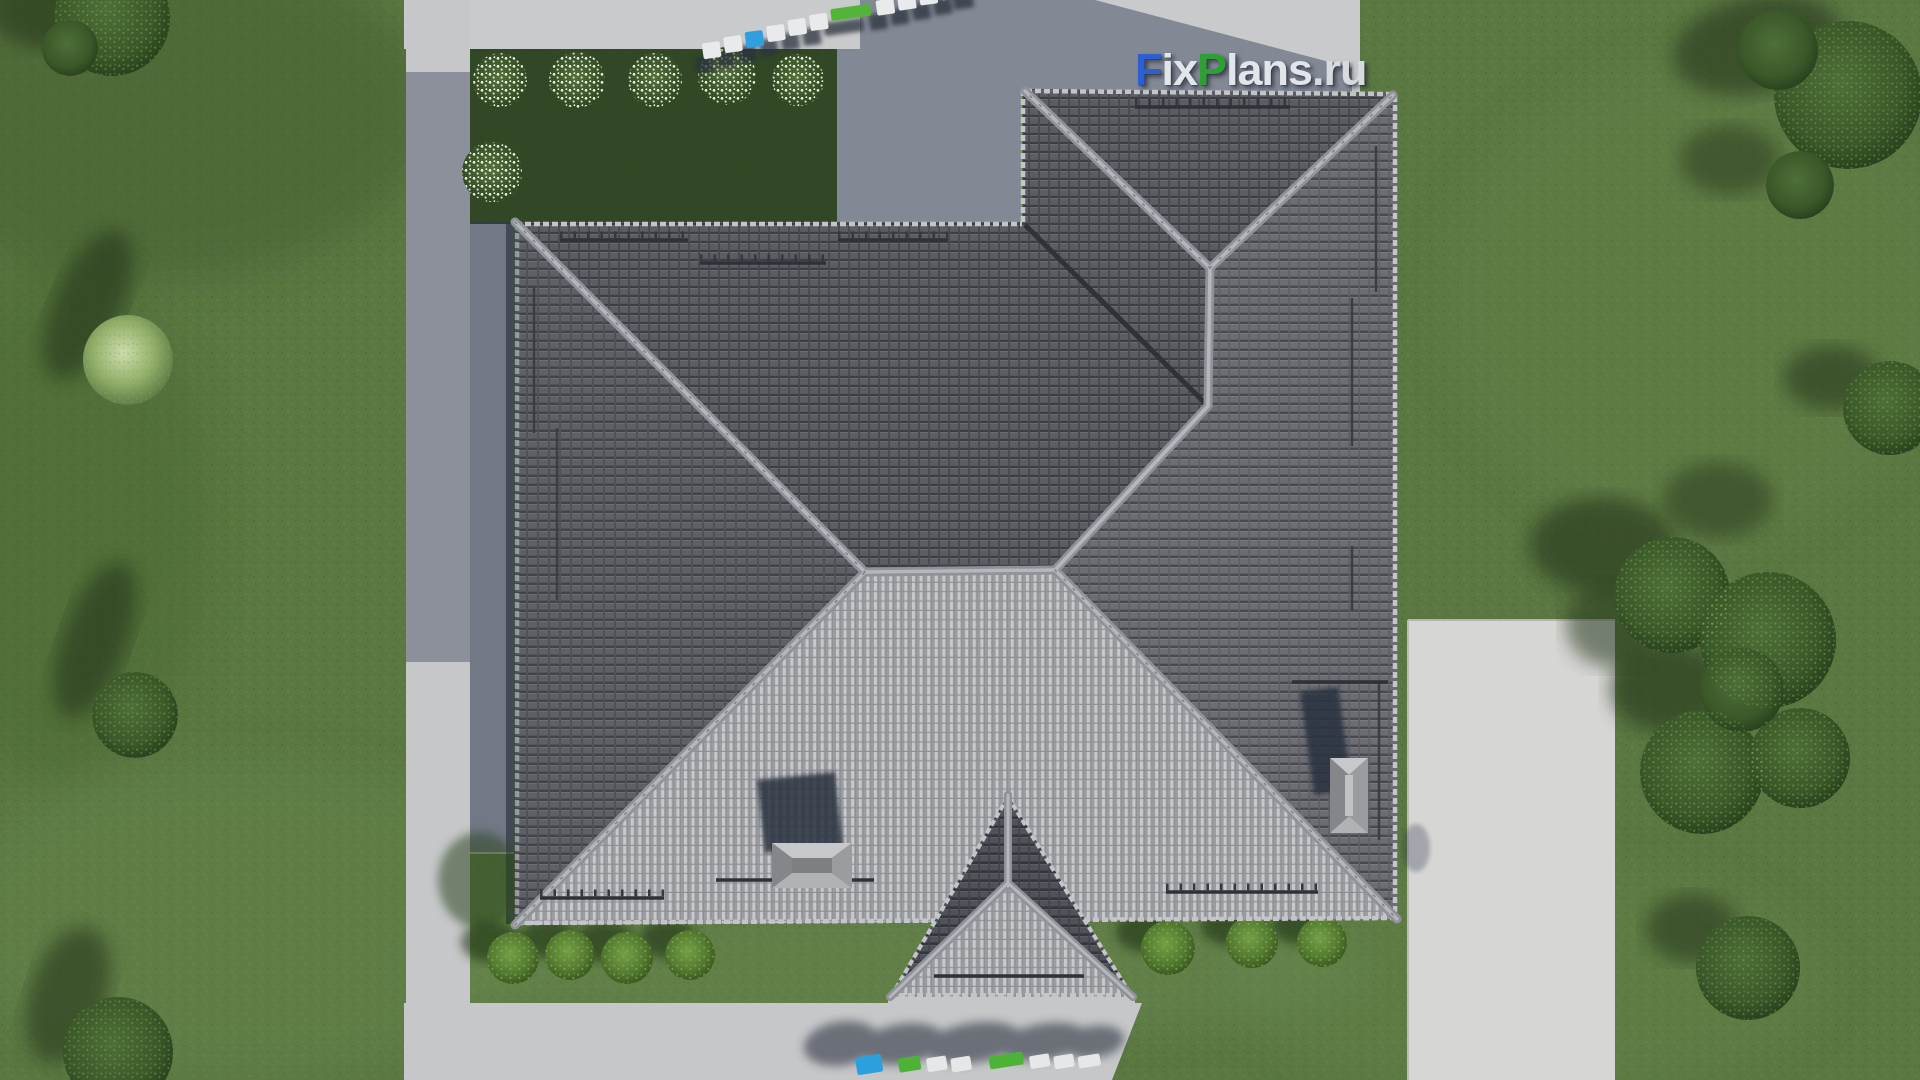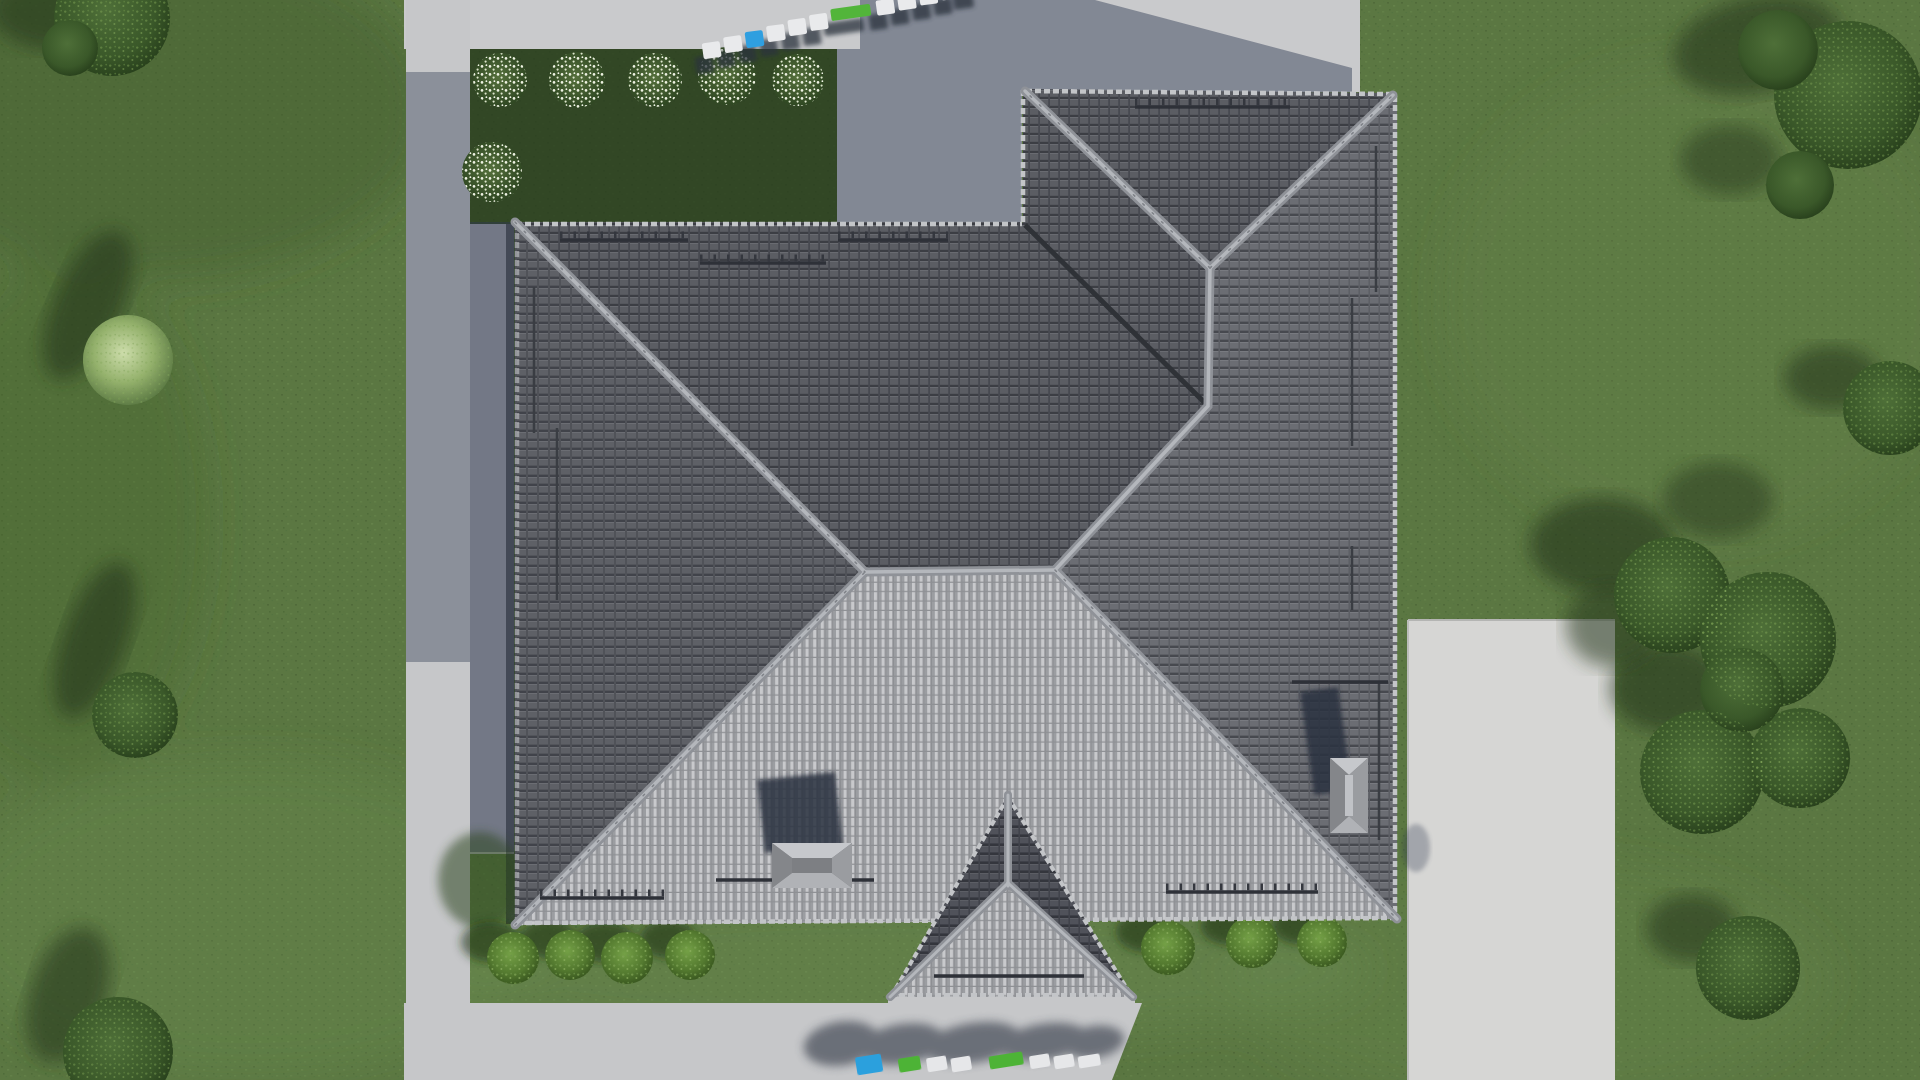--- a/index.html
+++ b/index.html
@@ -448,13 +448,16 @@
       <rect x="926" y="1050" width="20" height="14" rx="2" fill="#e6e7e9"></rect>
       <rect x="950" y="1054" width="20" height="14" rx="2" fill="#e6e7e9"></rect>
       <rect x="988" y="1058" width="34" height="13" rx="2" fill="#4db336"></rect>
       <rect x="1028" y="1064" width="20" height="13" rx="2" fill="#e6e7e9"></rect>
       <rect x="1052" y="1068" width="20" height="13" rx="2" fill="#e6e7e9"></rect>
       <rect x="1076" y="1072" width="22" height="12" rx="2" fill="#e6e7e9"></rect>
     </g>
   </g>
 </svg>
 
+<div class="wm">
+  <span class="wm-blue">F</span><span class="wm-white">ix</span><span class="wm-green">P</span><span class="wm-white">lans</span><span class="wm-gray">.ru</span>
 </div>
+</div>
 
 </body></html>

